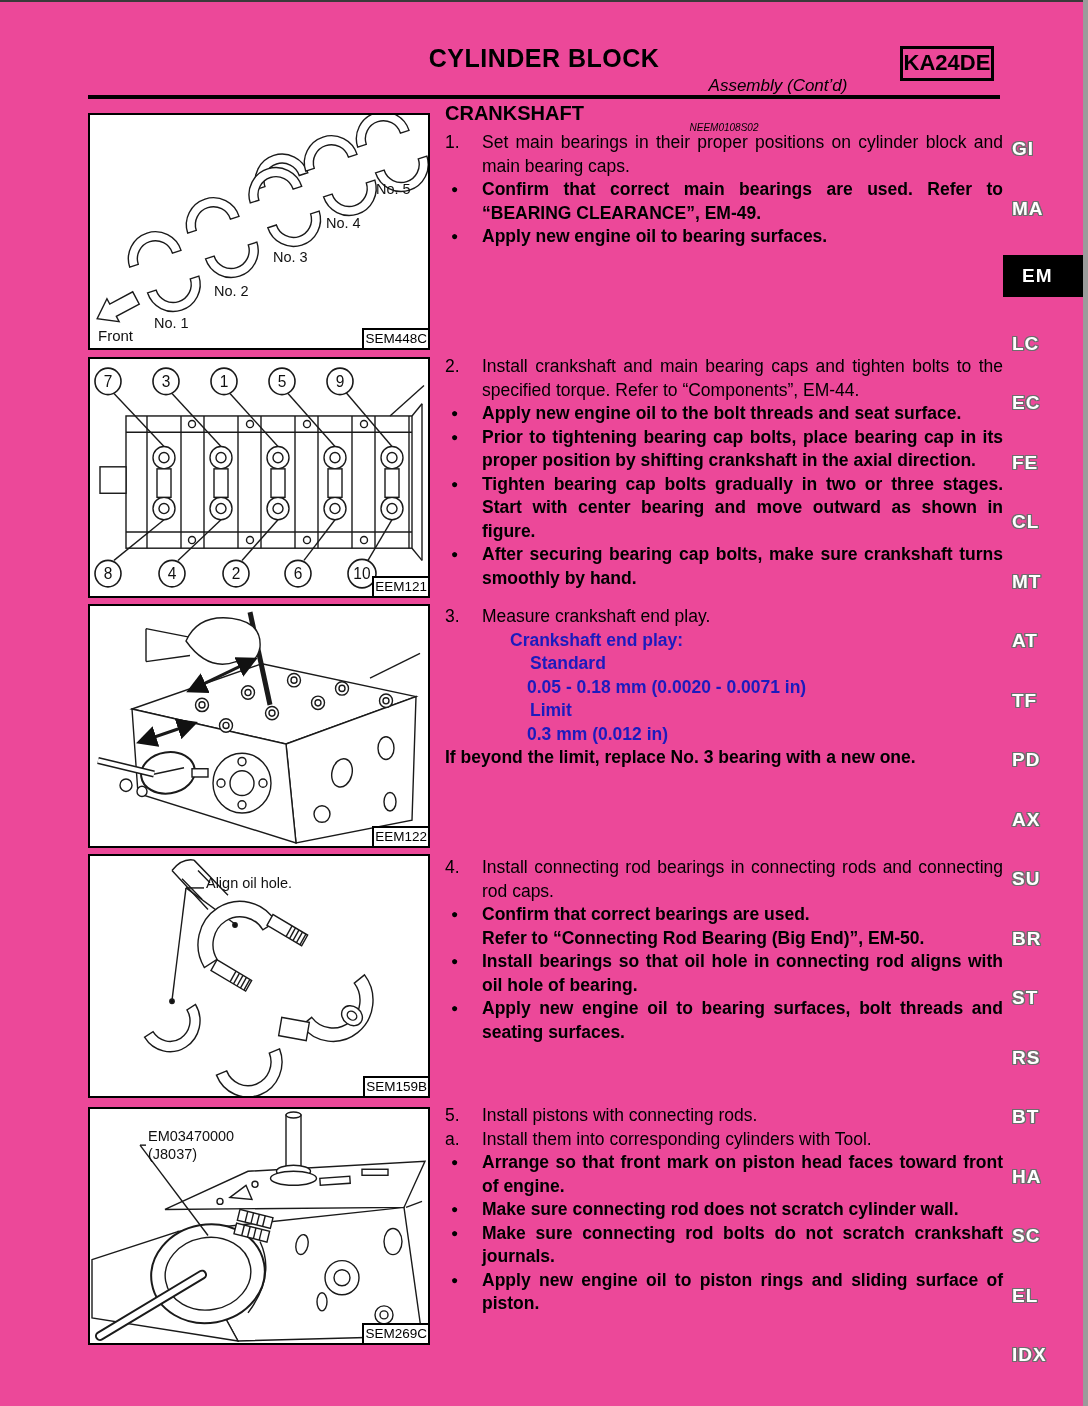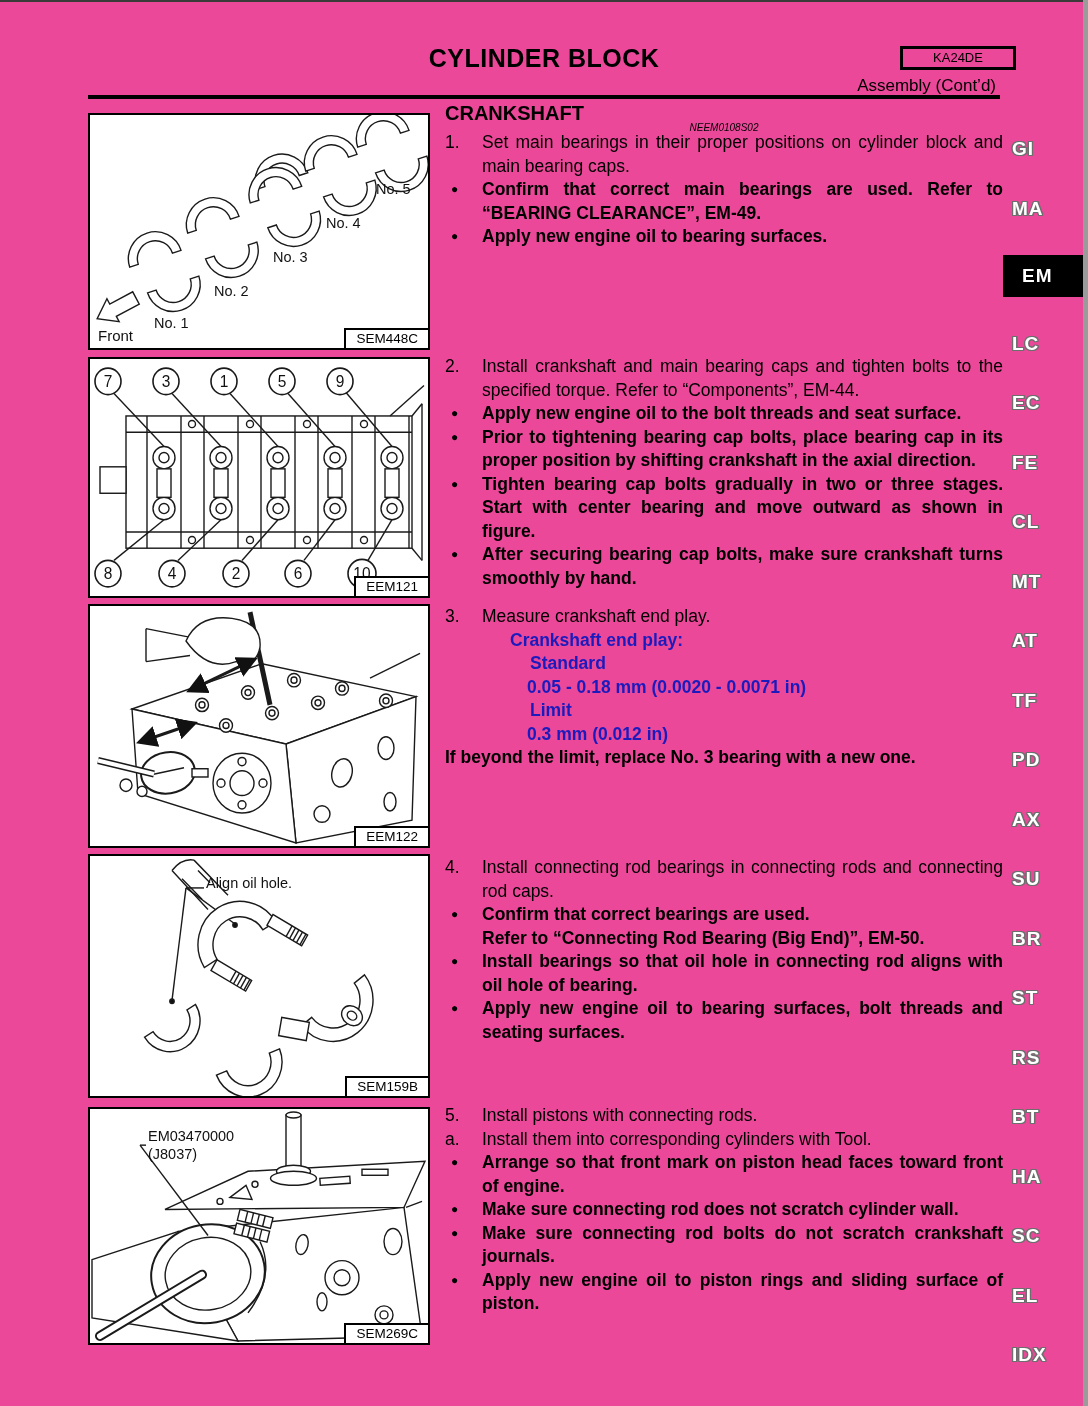--- a/index.html
+++ b/index.html
@@ -3,34 +3,34 @@
 <meta charset="utf-8">
 <style>
   html,body { margin:0; padding:0; background:#fff; }
   .page { position:relative; width:1088px; height:1406px; background:#ec4899; overflow:hidden;
           font-family:"Liberation Sans", sans-serif; color:#000; }
   .topline { position:absolute; top:0; left:0; width:100%; height:2px; background:#3a3a3a; }
   .edge-strip { position:absolute; top:0; right:0; width:5px; height:100%; background:#9b9b9b; }
 
   .title { position:absolute; top:44px; left:88px; width:912px; text-align:center;
            font-size:25px; font-weight:bold; letter-spacing:.5px; }
-  .badge { position:absolute; top:46px; left:900px; width:116px; box-sizing:border-box;
-           border:3px solid #000; text-align:center; font-weight:normal; font-size:13px; padding:1px 0 2px; }
-  .subtitle { position:absolute; top:76px; left:560px; width:436px; text-align:right;
-              font-size:17px; }
+  .badge { position:absolute; top:46px; left:900px; width:94px; box-sizing:border-box;
+           border:3px solid #000; text-align:center; font-weight:bold; font-size:22px; padding:1px 0 2px; }
+  .subtitle { position:absolute; top:76px; left:560px; width:436px; text-align:center;
+              font-style:italic; font-size:17px; }
   .rule { position:absolute; top:95px; left:88px; width:912px; height:4px; background:#000; }
   .heading { position:absolute; top:102px; left:445px; font-size:20px; font-weight:bold; }
   .neem { position:absolute; top:122px; left:445px; width:558px; text-align:center;
           font-style:italic; font-size:10px; }
 
   .fig { position:absolute; left:88px; width:342px; box-sizing:border-box;
          border:2px solid #000; background:#fff; }
   .fig svg { position:absolute; left:0; top:0; width:100%; height:100%; }
   .figcode { position:absolute; right:-2px; bottom:-2px; border:2px solid #000; background:#fff;
-             padding:0 10px 1px; font-size:13.5px; line-height:17px; }
+             padding:0 1px 1px; font-size:13.5px; line-height:17px; }
   svg text { font-family:"Liberation Sans", sans-serif; fill:#111; stroke:none; }
 
   .step { position:absolute; left:445px; width:558px; font-size:17.5px; line-height:23.5px; }
   .item { display:flex; }
   .item .marker { flex:0 0 37px; }
   .item .txt { flex:1; text-align:justify; }
   .item.bullet .txt { font-weight:bold; }
   .item.bullet .marker { font-size:12px; padding-left:6px; box-sizing:border-box; }
   .spec { font-weight:bold; color:#1b1bbd; }
   .ind1 { margin-left:65px; } .ind2 { margin-left:85px; } .ind3 { margin-left:82px; }

